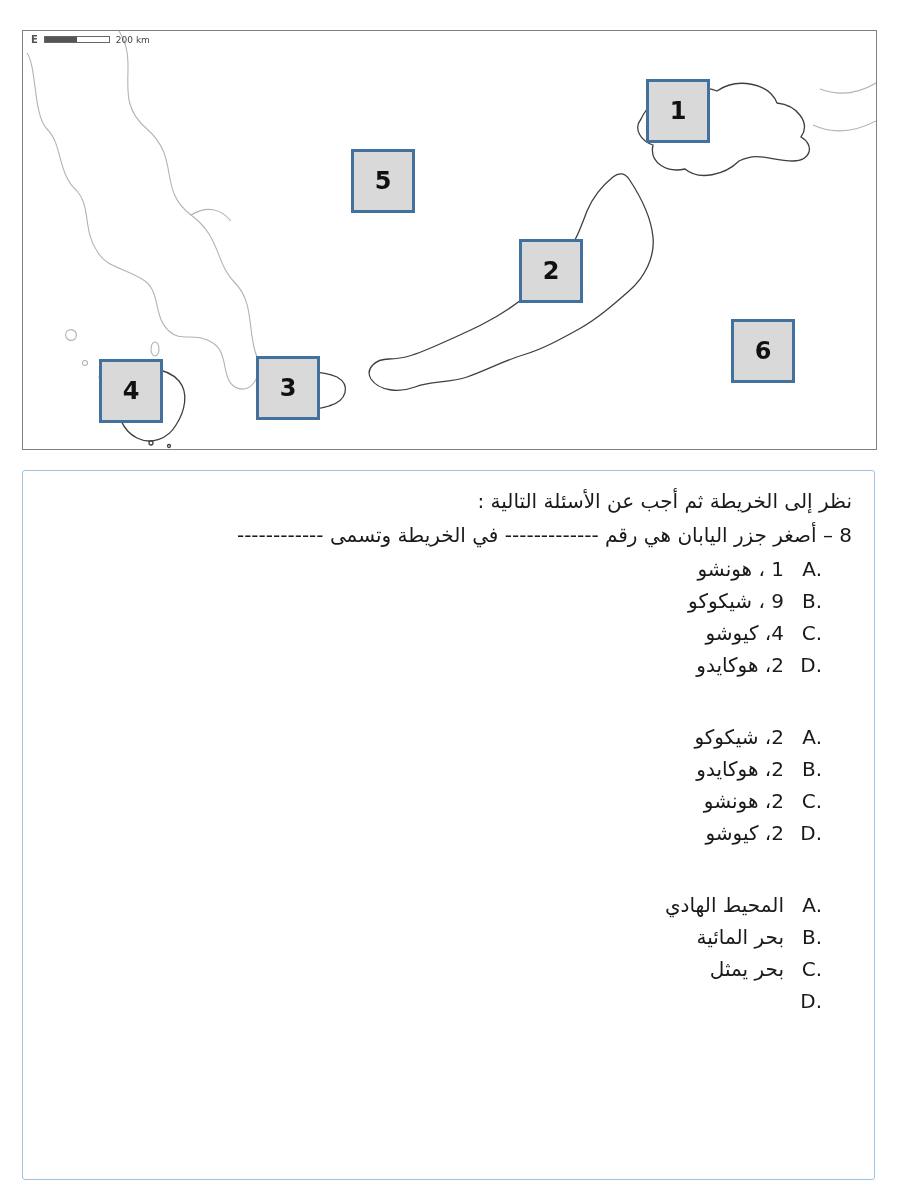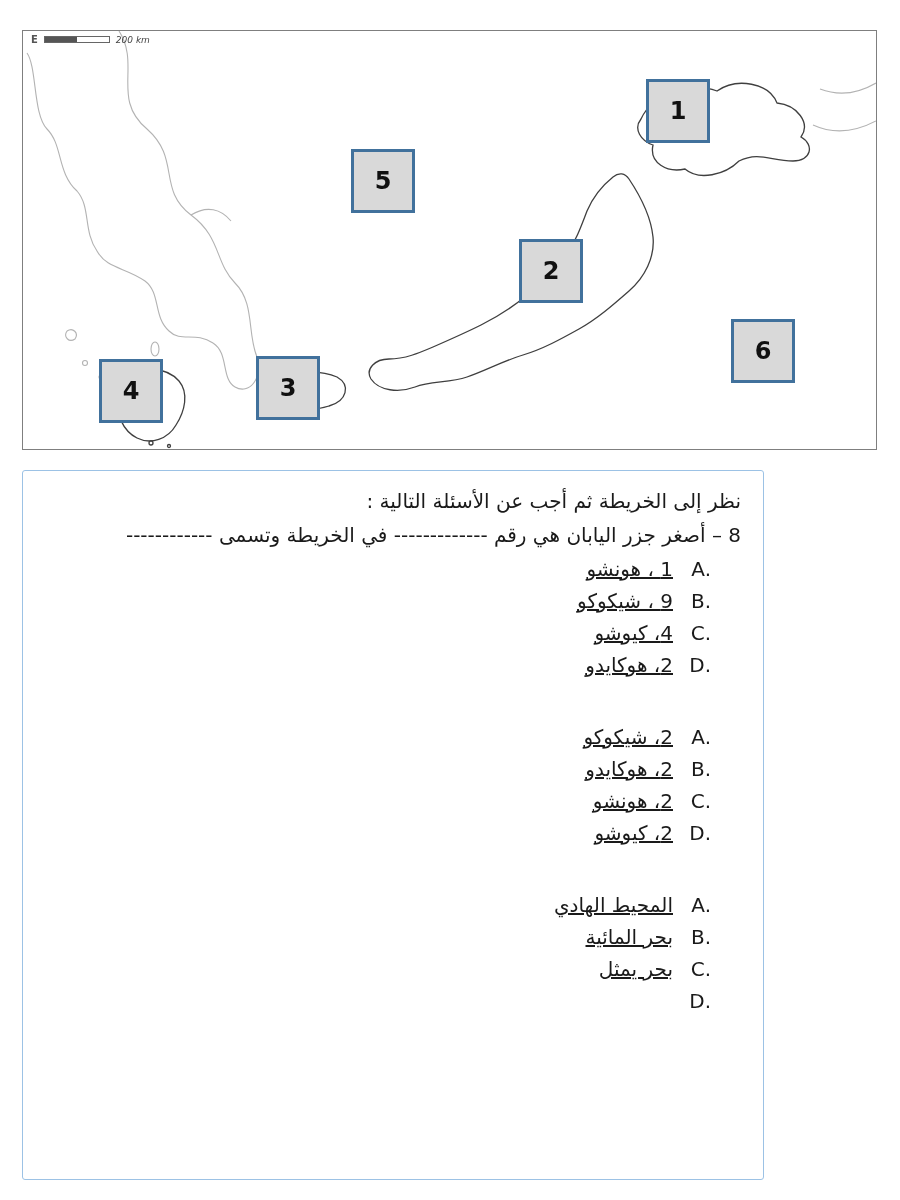--- a/index.html
+++ b/index.html
@@ -11,44 +11,44 @@
     border:1px solid #7f7f7f;background:#ffffff;overflow:hidden;
   }
   .map-frame svg{position:absolute;left:0;top:0;}
   .scale-widget{
     position:absolute;left:8px;top:3px;display:flex;align-items:center;gap:6px;
     font-size:9px;color:#444;
   }
   .scale-e{font-size:10px;font-weight:bold;color:#555;}
   .scale-bar{width:64px;height:5px;border:1px solid #666;background:
     linear-gradient(to right,#555 0 50%,#fff 50% 100%);}
-  .scale-label{white-space:nowrap;font-style:italic;}
+  .scale-label{white-space:nowrap;}
 
   .marker{
     position:absolute;width:64px;height:64px;box-sizing:border-box;
     background:#d9d9d9;border:3px solid #41719c;
     display:flex;align-items:center;justify-content:center;
     font-size:24px;font-weight:bold;color:#111;
   }
 
   
   .quiz-frame{
-    position:absolute;left:22px;top:470px;width:742px;height:710px;
+    position:absolute;left:22px;top:470px;width:853px;height:710px;
     box-sizing:border-box;border:1.5px solid #9cc2e5;border-radius:3px;
     background:#ffffff;padding:14px 22px 10px 22px;
     direction:rtl;text-align:right;font-size:20px;line-height:1.6;
   }
   .quiz-intro{margin-bottom:2px;}
   .question-block{margin-bottom:40px;}
   .question-block:last-child{margin-bottom:0;}
   .q-text{margin-bottom:2px;}
   .options{margin:0;padding:0 30px 0 0;list-style:none;}
   .option-row{display:flex;flex-direction:row;gap:16px;align-items:baseline;}
   .option-letter{direction:ltr;unicode-bidi:isolate;min-width:22px;}
-  .option-text{unicode-bidi:plaintext;text-decoration:underline;}
+  .option-text{unicode-bidi:plaintext;}
 </style>
 </head>
 <body>
 
 <div class="map-frame">
 
   <svg width="853" height="418" viewBox="0 0 853 418" xmlns="http://www.w3.org/2000/svg">
 
     <g stroke="#b3b3b3" stroke-width="1.1" fill="none">
       <path d="M96,0 C118,34 88,68 124,98 C158,128 134,158 168,184 C198,206 192,232 212,252 C232,272 224,302 234,326 C240,348 226,364 212,356 C198,348 206,322 190,312 C172,300 158,312 146,300 C130,286 138,262 122,250 C102,236 84,238 74,220 C60,200 68,176 54,160 C34,142 40,114 24,98 C10,84 14,36 4,22"></path>

